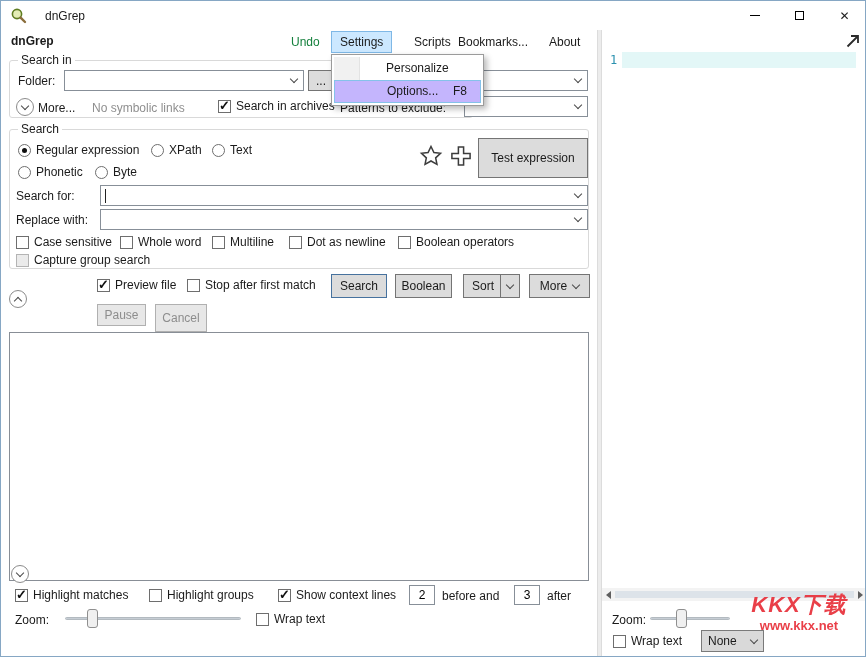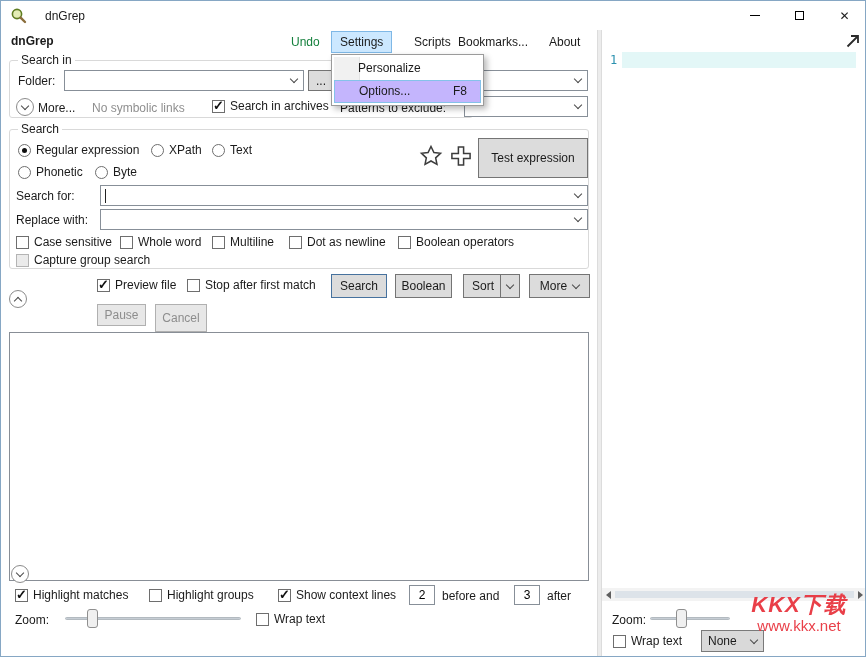--- a/index.html
+++ b/index.html
@@ -19,21 +19,21 @@
   
   .menubar{position:absolute;left:0;top:29px;width:596px;height:24px;background:#fff}
   .mb-app{position:absolute;left:10px;top:4px;font-weight:bold}
   .menu-item{position:absolute;top:1px;height:22px;line-height:22px;padding:0 8px;cursor:default}
   .menu-item.disabled{color:#15803d}
   .menu-item.open{background:#cce8ff;border:1px solid #7fb8e6;line-height:20px}
 
   
   .ctx{position:absolute;left:330px;top:53px;width:153px;background:#fff;border:1px solid #9b9b9b;box-shadow:3px 3px 6px rgba(0,0,0,.28);padding:2px;z-index:90}
   .ctx-gutter{position:absolute;left:2px;top:2px;bottom:2px;width:26px;background:#f1f1f1;border-right:1px solid #e3e3e3}
-  .ctx-item{position:relative;height:23px;line-height:23px;padding-left:24px}
+  .ctx-item{position:relative;height:23px;line-height:23px;padding-left:52px}
   .ctx-item.hl{background:#c4b5fd;border:1px solid #85c2ea;line-height:21px}
   .ctx-sc{position:absolute;right:13px;top:0}
 
   
   .group{position:absolute;border:1px solid #d9d9d9;border-radius:3px}
   .legend{position:absolute;top:-8px;left:8px;background:#fff;padding:0 3px}
 
   .lbl{position:absolute;white-space:nowrap}
   .lbl.gray{color:#8f8f8f}
 
@@ -80,21 +80,21 @@
   .hscroll{position:absolute;left:0;top:558px;width:265px;height:13px;background:#f3f3f3}
   .hs-arrow{position:absolute;top:0;width:13px;height:13px;display:flex;align-items:center;justify-content:center}
   .hs-thumb{position:absolute;left:13px;right:13px;top:3px;height:7px;background:#dde3e9}
   .tri-l{width:0;height:0;border-top:4px solid transparent;border-bottom:4px solid transparent;border-right:5px solid #5f5f5f}
   .tri-r{width:0;height:0;border-top:4px solid transparent;border-bottom:4px solid transparent;border-left:5px solid #5f5f5f}
 
   .syntax-combo{position:absolute;left:99px;top:600px;width:63px;height:22px;background:#d9d9d9;border:1px solid #7a7a7a;display:flex;align-items:center;justify-content:space-between;padding:0 6px}
 
   .watermark{position:absolute;left:733px;top:591px;width:130px;z-index:95;pointer-events:none;text-align:center;color:#e8353f;opacity:.95}
   .wm-brand{font-size:22px;font-weight:bold;font-style:italic;line-height:26px;letter-spacing:1px}
-  .wm-url{font-size:15px;font-weight:normal;line-height:16px}
+  .wm-url{font-size:13px;font-weight:bold;line-height:16px}
 </style>
 </head>
 <body>
 
 <div class="window">
 
   <div class="titlebar">
     <span class="app-icon">
       <svg width="17" height="17" viewBox="0 0 17 17">
         <circle cx="7" cy="7" r="4.6" fill="#e4edb6" stroke="#5f7d22" stroke-width="1.6"></circle>
@@ -136,21 +136,21 @@
     <div class="combo" style="left:454px;top:9px;width:124px">
       <span class="az">
           <span class="chev"></span>
         </span>
     </div>
     <div class="expander" style="left:6px;top:37px">
         <span class="chev"></span>
       </div>
     <span class="lbl" style="left:28px;top:40px">More...</span>
     <span class="lbl gray" style="left:82px;top:40px">No symbolic links</span>
-    <label class="check" style="left:202px;top:38px">
+    <label class="check" style="left:208px;top:38px">
       <span class="cb on"></span>
       <span>Search in archives</span>
     </label>
     <span class="lbl" style="left:330px;top:40px">Patterns to exclude:</span>
     <div class="combo" style="left:454px;top:35px;width:124px">
       <span class="az">
           <span class="chev"></span>
         </span>
     </div>
   </div>

